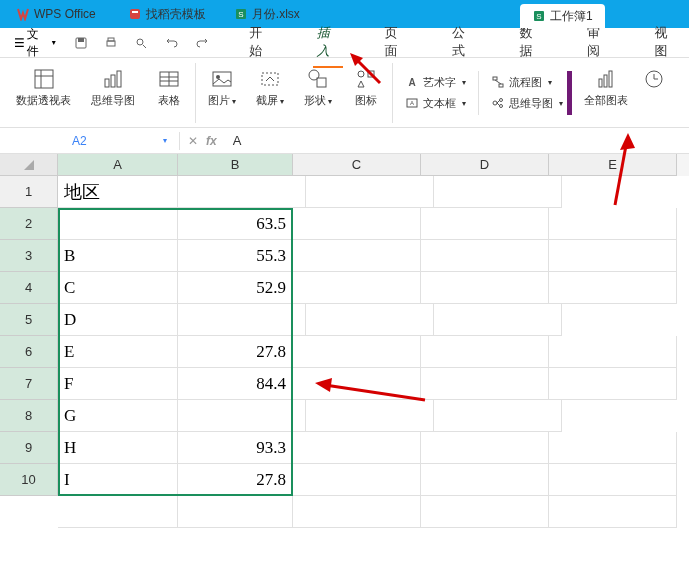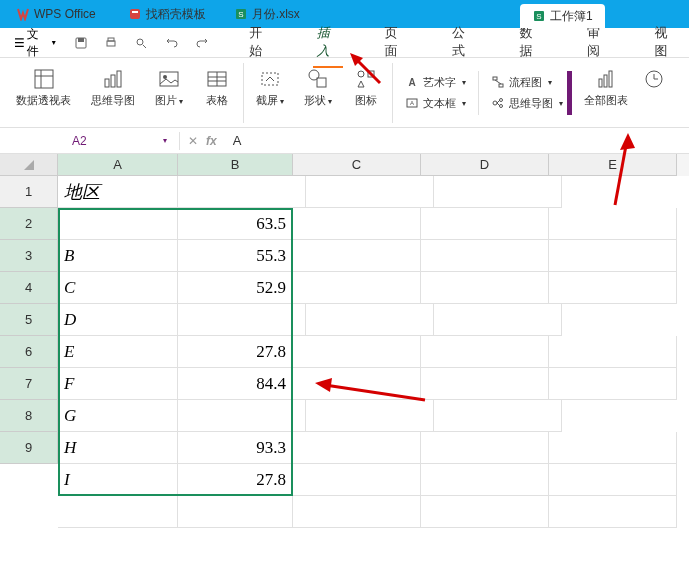--- a/index.html
+++ b/index.html
@@ -26,21 +26,21 @@
     .ribbon-group { display: flex; flex-direction: column; align-items: center; padding: 2px 8px; height: 60px; }
     .ribbon-group.with-border { border-right: 1px solid #e0e0e0; padding-right: 12px; }
     .ribbon-icon-lg { width: 28px; height: 28px; display: flex; align-items: center; justify-content: center; color: #555; }
     .ribbon-label { font-size: 11px; color: #333; white-space: nowrap; }
     .ribbon-small-group { display: flex; flex-direction: column; gap: 2px; padding: 2px 4px; }
     .ribbon-small-item { display: flex; align-items: center; gap: 4px; font-size: 11px; color: #333; padding: 2px 4px; cursor: pointer; white-space: nowrap; }
     .ribbon-small-icon { width: 14px; height: 14px; display: inline-flex; align-items: center; justify-content: center; }
     .dropdown-arrow { font-size: 8px; margin-left: 2px; }
     
     .cell-ref-bar { height: 26px; display: flex; align-items: center; border-bottom: 1px solid #e0e0e0; background: #fff; }
-    .cell-ref-box { width: 120px; padding: 2px 12px; border-right: 1px solid #e0e0e0; font-size: 12px; color: #701a75; display: flex; align-items: center; justify-content: space-between; margin-left: 60px; }
+    .cell-ref-box { width: 120px; padding: 2px 12px; border-right: 1px solid #e0e0e0; font-size: 12px; color: #3b82f6; display: flex; align-items: center; justify-content: space-between; margin-left: 60px; }
     .formula-icons { display: flex; gap: 8px; padding: 0 8px; align-items: center; }
     .formula-icon { color: #999; font-size: 12px; cursor: pointer; }
     .formula-input { flex: 1; padding: 0 8px; font-size: 13px; color: #333; }
     
     .grid-area { position: relative; }
     .col-headers { display: flex; background: #f5f5f5; }
     .corner-cell { width: 58px; height: 22px; background: #e8e8e8; border-right: 1px solid #ccc; border-bottom: 1px solid #ccc; display: flex; align-items: center; justify-content: center; }
     .col-header { height: 22px; border-right: 1px solid #ccc; border-bottom: 1px solid #ccc; display: flex; align-items: center; justify-content: center; font-size: 13px; color: #333; background: #f0f0f0; }
     .col-header.sel { background: #d4e8dc; }
     .col-a { width: 120px; }
@@ -50,21 +50,21 @@
     .col-e { width: 128px; }
     
     .grid-body { display: flex; }
     .row-headers { width: 58px; }
     .row-header { height: 32px; border-right: 1px solid #ccc; border-bottom: 1px solid #ccc; display: flex; align-items: center; justify-content: center; font-size: 13px; color: #333; background: #f0f0f0; }
     .row-header.sel { background: #d4e8dc; }
     
     .cells { position: relative; }
     .cell-row { display: flex; }
     .cell { height: 32px; border-right: 1px solid #e0e0e0; border-bottom: 1px solid #e0e0e0; display: flex; align-items: center; padding: 0 6px; font-size: 17px; font-family: "SimSun", serif; color: #000; }
-    .cell.left { justify-content: flex-start; font-style: italic; }
+    .cell.left { justify-content: flex-start; }
     .cell.right { justify-content: flex-end; }
     .cell.header-cell { font-size: 18px; }
     
     .selection-border { position: absolute; border: 2px solid #1a8f5c; pointer-events: none; }
     .active-cell { position: absolute; background: #fff; pointer-events: none; }
     
     .red-arrow { position: absolute; pointer-events: none; }
     
     svg { display: block; }
   </style>
@@ -172,40 +172,40 @@
   <div class="ribbon-group">
     <span class="ribbon-icon-lg">
         <svg width="24" height="24" viewBox="0 0 24 24">
           <rect x="4" y="12" width="4" height="8" fill="none" stroke="#555"></rect>
           <rect x="10" y="8" width="4" height="12" fill="none" stroke="#555"></rect>
           <rect x="16" y="4" width="4" height="16" fill="none" stroke="#555"></rect>
         </svg>
       </span>
     <span class="ribbon-label">思维导图</span>
   </div>
-  <div class="ribbon-group">
-    <span class="ribbon-icon-lg">
-        <svg width="24" height="24" viewBox="0 0 24 24">
-          <rect x="3" y="5" width="18" height="14" fill="none" stroke="#555"></rect>
-          <circle cx="8" cy="10" r="2" fill="#555"></circle>
-          <path d="M3 17 L9 12 L14 16 L18 13 L21 15" fill="none" stroke="#555"></path>
-        </svg>
-      </span>
-    <span class="ribbon-label"><span>图片</span><span class="dropdown-arrow">▾</span></span>
-  </div>
   <div class="ribbon-group with-border">
     <span class="ribbon-icon-lg">
         <svg width="24" height="24" viewBox="0 0 24 24">
           <rect x="3" y="5" width="18" height="14" fill="none" stroke="#555"></rect>
           <line x1="3" y1="10" x2="21" y2="10" stroke="#555"></line>
           <line x1="3" y1="14" x2="21" y2="14" stroke="#555"></line>
           <line x1="12" y1="5" x2="12" y2="19" stroke="#555"></line>
         </svg>
       </span>
     <span class="ribbon-label">表格</span>
+  </div>
+  <div class="ribbon-group">
+    <span class="ribbon-icon-lg">
+        <svg width="24" height="24" viewBox="0 0 24 24">
+          <rect x="3" y="5" width="18" height="14" fill="none" stroke="#555"></rect>
+          <circle cx="8" cy="10" r="2" fill="#555"></circle>
+          <path d="M3 17 L9 12 L14 16 L18 13 L21 15" fill="none" stroke="#555"></path>
+        </svg>
+      </span>
+    <span class="ribbon-label"><span>图片</span><span class="dropdown-arrow">▾</span></span>
   </div>
   <div class="ribbon-group">
     <span class="ribbon-icon-lg">
         <svg width="24" height="24" viewBox="0 0 24 24">
           <rect x="4" y="6" width="16" height="12" fill="none" stroke="#555" stroke-dasharray="2"></rect>
           <path d="M8 14 L12 10 L16 14" fill="none" stroke="#555"></path>
         </svg>
       </span>
     <span class="ribbon-label"><span>截屏</span><span class="dropdown-arrow">▾</span></span>
   </div>
@@ -326,20 +326,21 @@
     <div class="row-headers">
       <div class="row-header">1</div>
       <div class="row-header sel">2</div>
       <div class="row-header sel">3</div>
       <div class="row-header sel">4</div>
       <div class="row-header sel">5</div>
       <div class="row-header sel">6</div>
       <div class="row-header sel">7</div>
       <div class="row-header sel">8</div>
       <div class="row-header sel">9</div>
+      <div class="row-header sel">10</div>
     </div>
     <div class="cells">
       <div class="cell-row">
         <div class="cell col-a left header-cell">地区</div>
         <div class="cell col-c"></div>
         <div class="cell col-d"></div>
         <div class="cell col-e"></div>
       </div>
       <div class="cell-row">
           <div class="cell col-a left">A</div>

